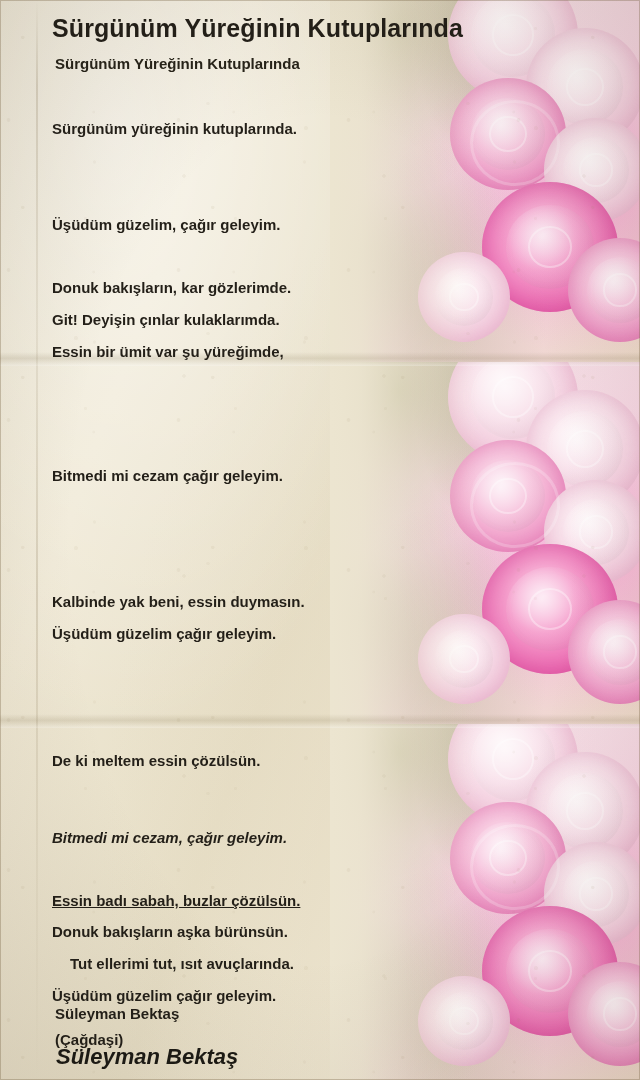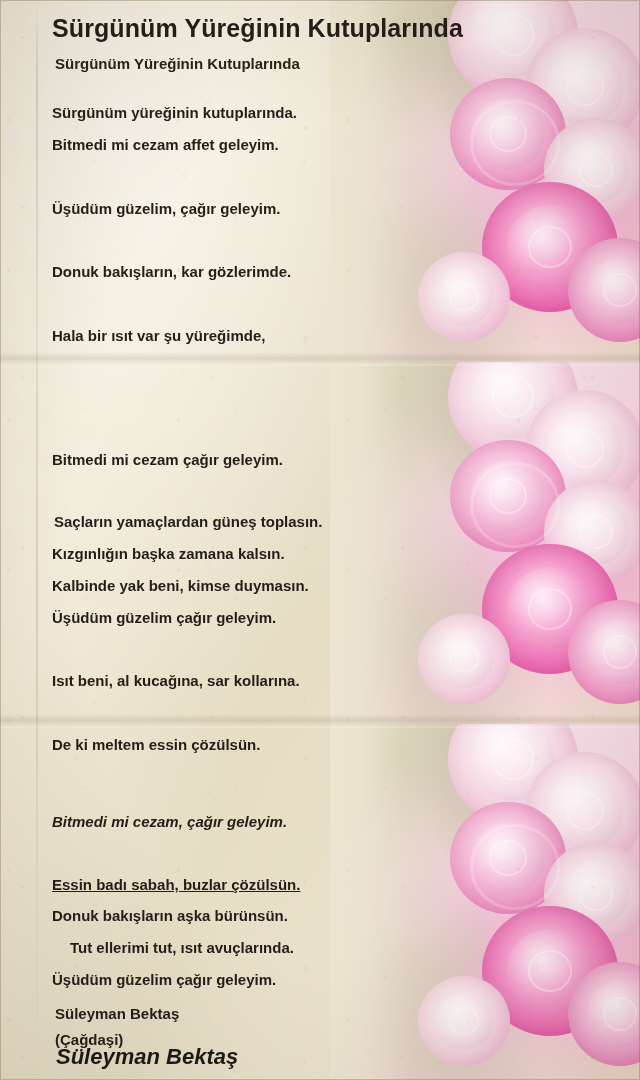--- a/index.html
+++ b/index.html
@@ -181,20 +181,21 @@
     color: #272319;
     white-space: nowrap;
   }
   .line {
     position: absolute;
     left: 52px;
     font-size: 15px;
     font-weight: bold;
     color: #231f18;
     white-space: nowrap;
+    margin-top: 16px;
   }
   .author {
     position: absolute;
     left: 55px;
     font-size: 15px;
     font-weight: bold;
     color: #231f18;
     white-space: nowrap;
   }
   .signature {
@@ -259,34 +260,31 @@
   <div class="crease"></div>
   <div class="seam s1"></div>
   <div class="seam s2"></div>
   <div class="vignette"></div>
 
   <div class="text-layer">
     <div class="title">Sürgünüm Yüreğinin Kutuplarında</div>
     <div class="subtitle">Sürgünüm Yüreğinin Kutuplarında</div>
 
     <div class="line" style="top:104px;">Sürgünüm yüreğinin kutuplarında.</div>
-    <div class="line" style="top:136px;">Bitmedi mi cezam affet geleyim.</div>
     <div class="line" style="top:200px;">Üşüdüm güzelim, çağır geleyim.</div>
 
     <div class="line" style="top:263px;">Donuk bakışların, kar gözlerimde.</div>
-    <div class="line" style="top:327px;">Hala bir ısıt var şu yüreğimde,</div>
+    <div class="line" style="top:295px;">Git! Deyişin çınlar kulaklarımda.</div>
+    <div class="line" style="top:327px;">Essin bir ümit var şu yüreğimde,</div>
 
     <div class="line" style="top:451px;">Bitmedi mi cezam çağır geleyim.</div>
 
-    <div class="line" style="top:513px; left:54px;">Saçların yamaçlardan güneş toplasın.</div>
-    <div class="line" style="top:545px;">Kızgınlığın başka zamana kalsın.</div>
-    <div class="line" style="top:577px;">Kalbinde yak beni, kimse duymasın.</div>
+    <div class="line" style="top:577px;">Kalbinde yak beni, essin duymasın.</div>
     <div class="line" style="top:609px;">Üşüdüm güzelim çağır geleyim.</div>
 
-    <div class="line" style="top:672px;">Isıt beni, al kucağına, sar kollarına.</div>
     <div class="line" style="top:736px;">De ki meltem essin çözülsün.</div>
 
     <div class="line" style="top:813px;font-style:italic;">Bitmedi mi cezam, çağır geleyim.</div>
 
     <div class="line" style="top:876px;text-decoration:underline;">Essin badı sabah, buzlar çözülsün.</div>
     <div class="line" style="top:907px;">Donuk bakışların aşka bürünsün.</div>
     <div class="line" style="top:939px; left:70px;">Tut ellerimi tut, ısıt avuçlarında.</div>
     <div class="line" style="top:971px;">Üşüdüm güzelim çağır geleyim.</div>
 
     <div class="author" style="top:1005px;">Süleyman Bektaş</div>

